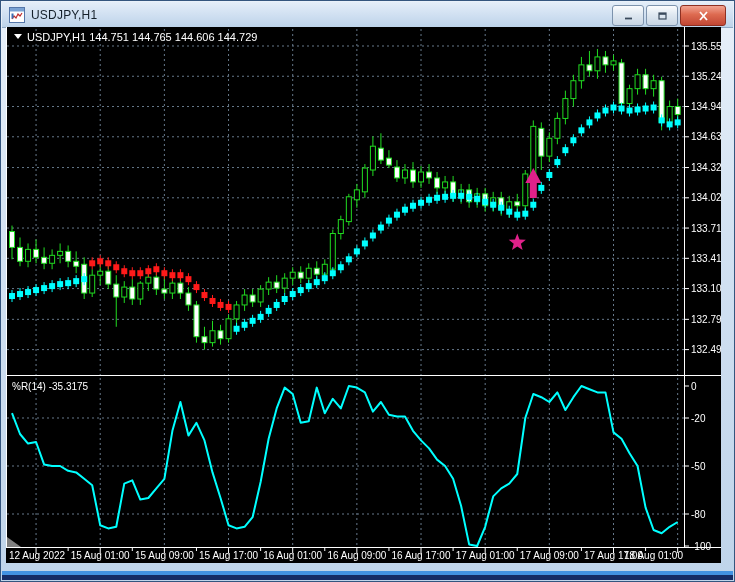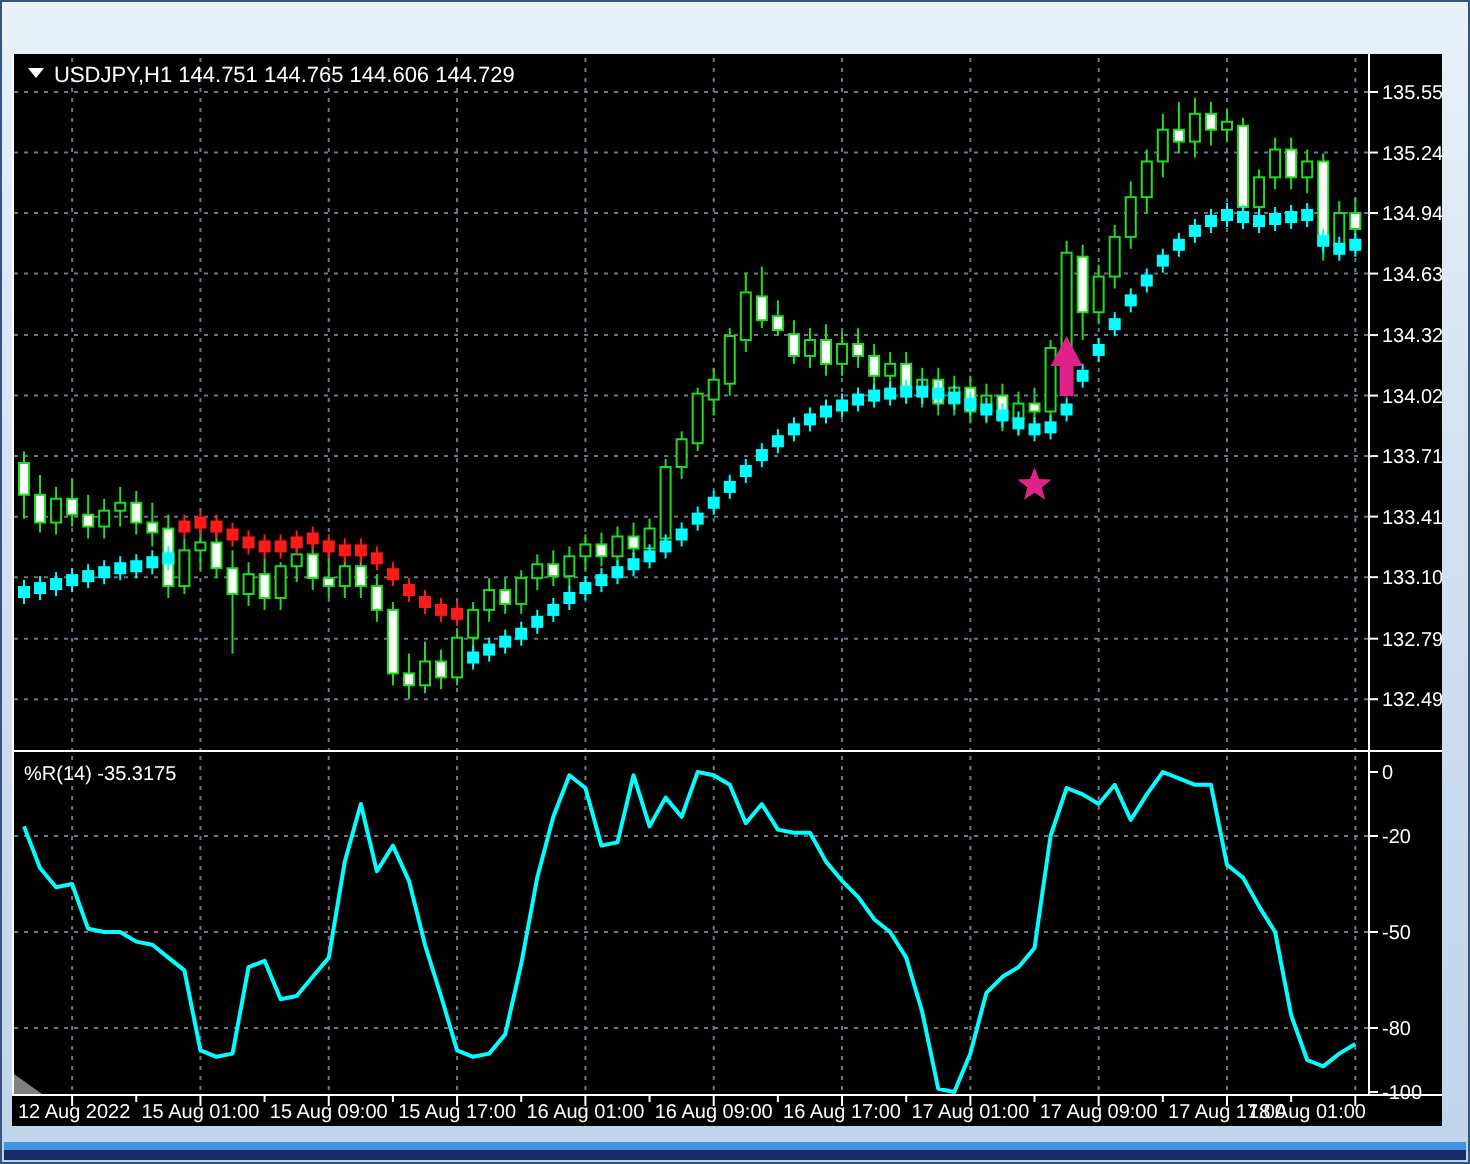--- a/index.html
+++ b/index.html
@@ -21,20 +21,47 @@
   .content{position:absolute;left:5px;top:26px;width:715px;height:536px;background:#000;}
   .frame-blueline{position:absolute;left:1px;right:1px;top:570px;height:4px;background:#4292E2;}
   .frame-navy{position:absolute;left:1px;right:1px;top:574px;bottom:1px;background:#152C66;}
   svg text{font-family:"Liberation Sans",sans-serif;}
 </style>
 </head>
 <body>
 
 <div class="window">
 
+  <div class="titlebar">
+    <svg class="title-icon" viewBox="0 0 16 16">
+      <rect x="0.5" y="0.5" width="15" height="15" fill="#ffffff" stroke="#5577aa"></rect>
+      <rect x="1" y="1" width="14" height="3.5" fill="#7ba3d4"></rect>
+      <path d="M3 12 L5 9 L7 11 L9 7 L11 9 L13 6" stroke="#c03030" fill="none" stroke-width="1.2"></path>
+      <rect x="2.5" y="6.5" width="2" height="5" fill="#3a6db0"></rect>
+    </svg>
+    <span class="title-text">USDJPY,H1</span>
+    <div class="winbtns">
+      <div class="wbtn">
+        <svg width="11" height="10" viewBox="0 0 11 10">
+          <line x1="2" y1="7.5" x2="9" y2="7.5" stroke="#3a4a5c" stroke-width="1.8"></line>
+        </svg>
+      </div>
+      <div class="wbtn">
+        <svg width="11" height="10" viewBox="0 0 11 10">
+          <rect x="2" y="2" width="7" height="6" fill="none" stroke="#3a4a5c" stroke-width="1.2"></rect>
+          <rect x="2" y="2" width="7" height="1.8" fill="#3a4a5c"></rect>
+        </svg>
+      </div>
+      <div class="wbtn close">
+        <svg width="11" height="10" viewBox="0 0 11 10">
+          <path d="M2 1 L9 9 M9 1 L2 9" stroke="#ffffff" stroke-width="1.8"></path>
+        </svg>
+      </div>
+    </div>
+  </div>
 
   <div class="content">
     <svg id="chart-svg" width="715" height="536" viewBox="5 26 715 536">
         <rect x="5" y="26" width="715" height="536" fill="#000000"></rect>
         <line x1="35.06" y1="28" x2="35.06" y2="374" stroke="#66788A" stroke-width="1" stroke-dasharray="2,3"></line>
         <line x1="35.06" y1="377" x2="35.06" y2="546" stroke="#66788A" stroke-width="1" stroke-dasharray="2,3"></line>
         <line x1="99.22" y1="28" x2="99.22" y2="374" stroke="#66788A" stroke-width="1" stroke-dasharray="2,3"></line>
         <line x1="99.22" y1="377" x2="99.22" y2="546" stroke="#66788A" stroke-width="1" stroke-dasharray="2,3"></line>
         <line x1="163.38" y1="28" x2="163.38" y2="374" stroke="#66788A" stroke-width="1" stroke-dasharray="2,3"></line>
         <line x1="163.38" y1="377" x2="163.38" y2="546" stroke="#66788A" stroke-width="1" stroke-dasharray="2,3"></line>

